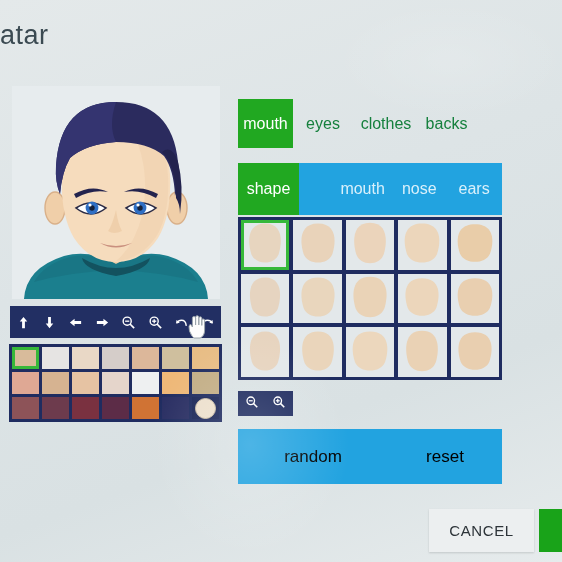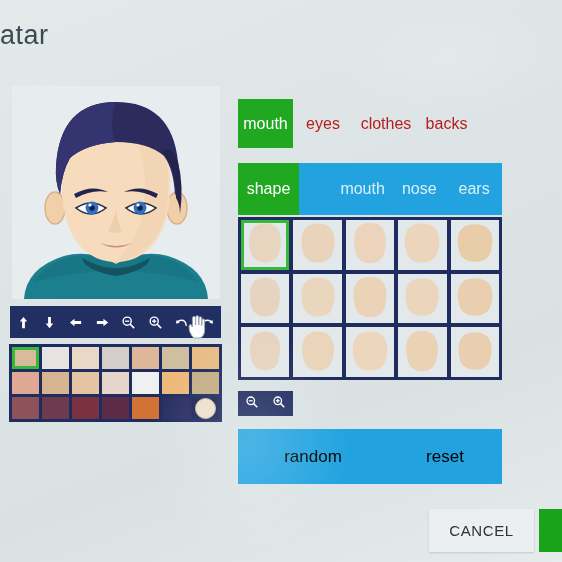--- a/index.html
+++ b/index.html
@@ -58,21 +58,21 @@
     background:#ede0cd;border:1px solid #cdbfa8;
   }
 
   
   #cat-tabs{
     position:absolute;left:238px;top:99px;width:264px;height:49px;
     display:flex;align-items:stretch;
   }
   #cat-tabs .tab{
     display:flex;align-items:center;justify-content:center;
-    font-size:16px;color:#b91c1c;
+    font-size:16px;color:#15803d;
   }
   #cat-tabs .tab.active{background:#21a821;color:#fff;}
   #cat-tabs .tab.t-face{width:55px;}
   #cat-tabs .tab.t-eyes{width:60px;}
   #cat-tabs .tab.t-hair{width:50px;}
   #cat-tabs .tab.t-clothes{width:66px;}
   #cat-tabs .tab.t-backs{width:55px;}
 
   #sub-tabs{
     position:absolute;left:238px;top:163px;width:264px;height:52px;

